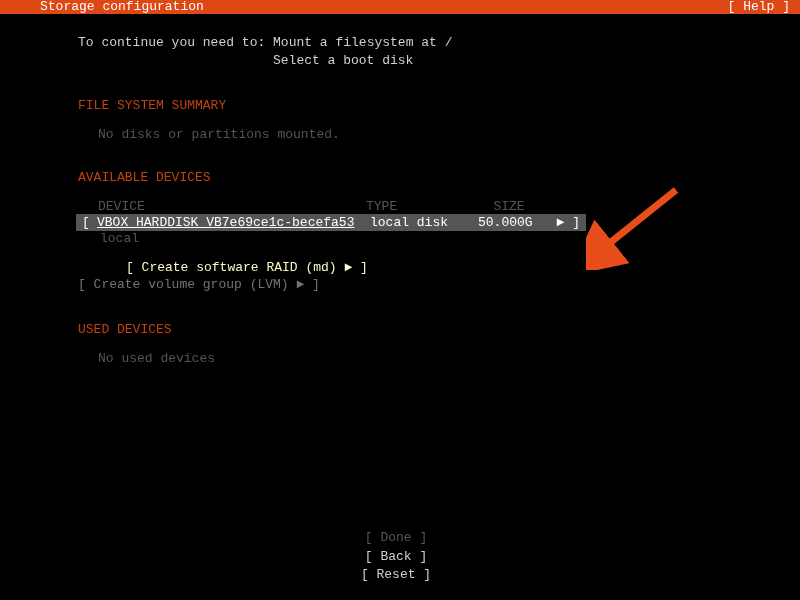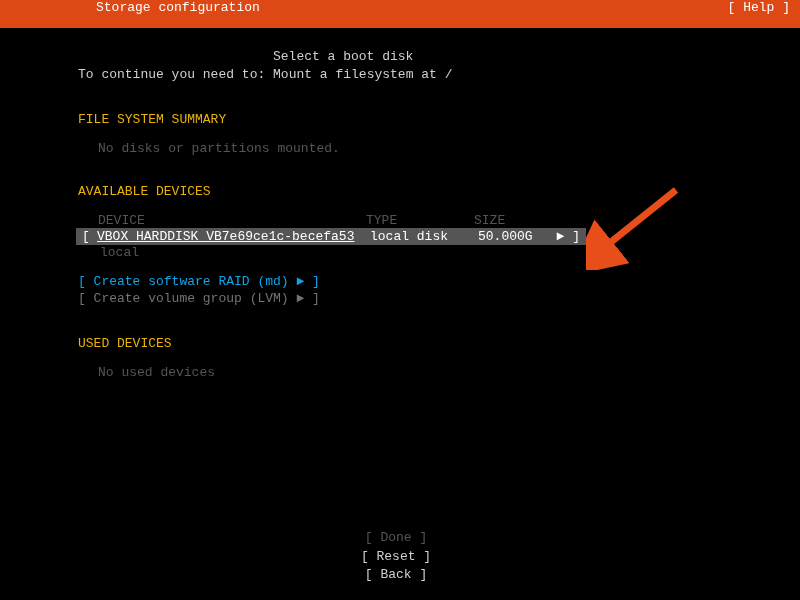--- a/index.html
+++ b/index.html
@@ -12,41 +12,41 @@
       height: 600px;
       background: #000000;
       font-family: 'Courier New', monospace;
       font-size: 13px;
       color: #d0d0d0;
       overflow: hidden;
       position: relative;
     }
     .header {
       background: #dd4814;
-      height: 28px;
+      height: 14px;
       display: flex;
       justify-content: space-between;
-      align-items: flex-start;
-      padding: 0 10px 0 96px;
+      align-items: flex-end;
+      padding: 0 10px 0 40px;
       color: #ffffff;
     }
     .content {
       padding: 20px 78px 0 78px;
     }
     .instruction-block {
       margin-bottom: 28px;
     }
     .instruction-line {
       line-height: 1.4;
     }
     .instruction-indent {
       padding-left: 195px;
     }
     .section-title {
-      color: #eab308;
+      color: #c2410c;
       margin-bottom: 14px;
     }
     .section {
       margin-bottom: 28px;
     }
     .dim {
       color: #555555;
     }
     .table-header {
       display: flex;
@@ -54,20 +54,21 @@
       padding-left: 20px;
     }
     .col-device {
       width: 268px;
     }
     .col-type {
       width: 108px;
     }
     .col-size {
       width: 70px;
+      text-align: center;
     }
     .highlighted-row {
       background: #555555;
       color: #ffffff;
       display: flex;
       align-items: center;
       padding: 0 6px;
       height: 17px;
       margin-left: -2px;
       width: 510px;
@@ -91,22 +92,23 @@
       text-align: right;
     }
     .unused-label {
       padding-left: 22px;
       color: #555555;
     }
     .menu-options {
       margin-top: 14px;
     }
     .menu-item {
-      color: #0ea5e9;
+      color: #fef9c3;
       line-height: 1.3;
+      margin-left: 48px;
     }
     .menu-item-active {
       color: #737373;
       line-height: 1.3;
     }
     .bottom-buttons {
       position: absolute;
       bottom: 16px;
       left: 0;
       right: 8px;
@@ -131,22 +133,22 @@
 </head>
 <body>
 
 <div class="header">
   <span>Storage configuration</span>
   <span>[ Help ]</span>
 </div>
 
 <div class="content">
   <div class="instruction-block">
+    <div class="instruction-line">To continue you need to: Mount a filesystem at /</div>
     <div class="instruction-line instruction-indent">Select a boot disk</div>
-    <div class="instruction-line">To continue you need to: Mount a filesystem at /</div>
   </div>
 
   <div class="section">
     <div class="section-title">FILE SYSTEM SUMMARY</div>
     <div class="dim" style="padding-left:20px">No disks or partitions mounted.</div>
   </div>
 
   <div class="section">
     <div class="section-title">AVAILABLE DEVICES</div>
     <div class="table-header">
@@ -171,22 +173,22 @@
   </div>
 
   <div class="section">
     <div class="section-title">USED DEVICES</div>
     <div class="dim" style="padding-left:20px">No used devices</div>
   </div>
 </div>
 
 <div class="bottom-buttons">
   <div class="btn-row">[ Done       ]</div>
+  <div class="btn-row-active">[ Back       ]</div>
   <div class="btn-row-active">[ Reset      ]</div>
-  <div class="btn-row-active">[ Back       ]</div>
 </div>
 
 <svg class="arrow" viewBox="0 0 100 90">
   <defs>
     <marker id="arrowhead" markerWidth="8" markerHeight="8" refX="2" refY="4" orient="auto">
       <polygon points="0 0, 8 4, 0 8" fill="#e84e1a"></polygon>
     </marker>
   </defs>
   <line x1="90" y1="10" x2="15" y2="70" stroke="#e84e1a" stroke-width="7" marker-end="url(#arrowhead)"></line>
 </svg>

